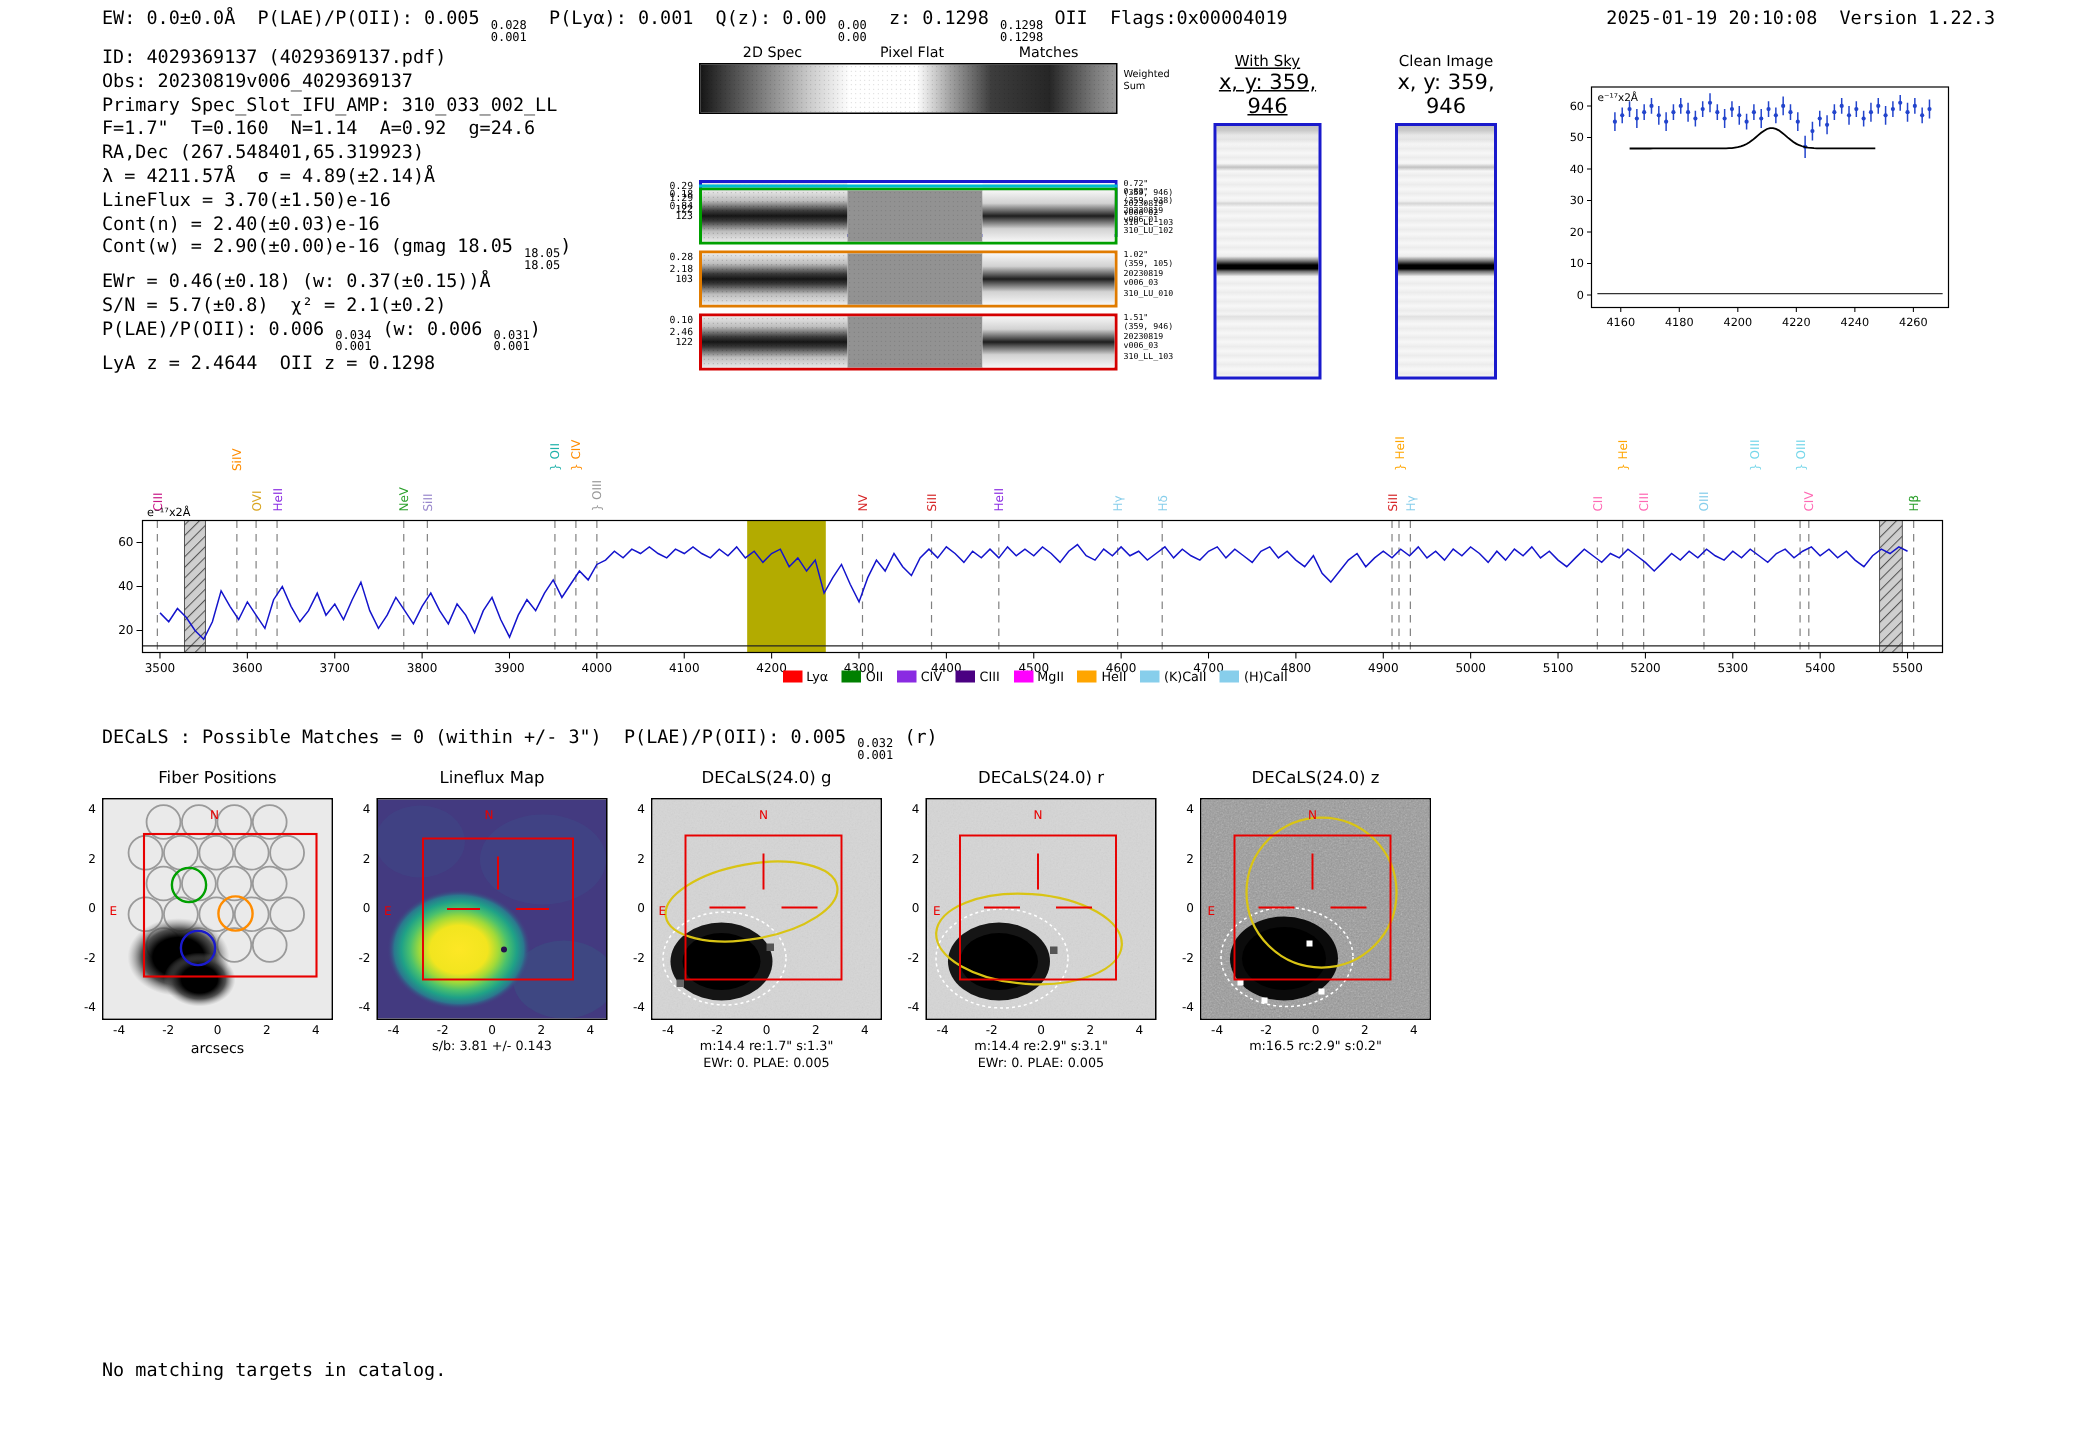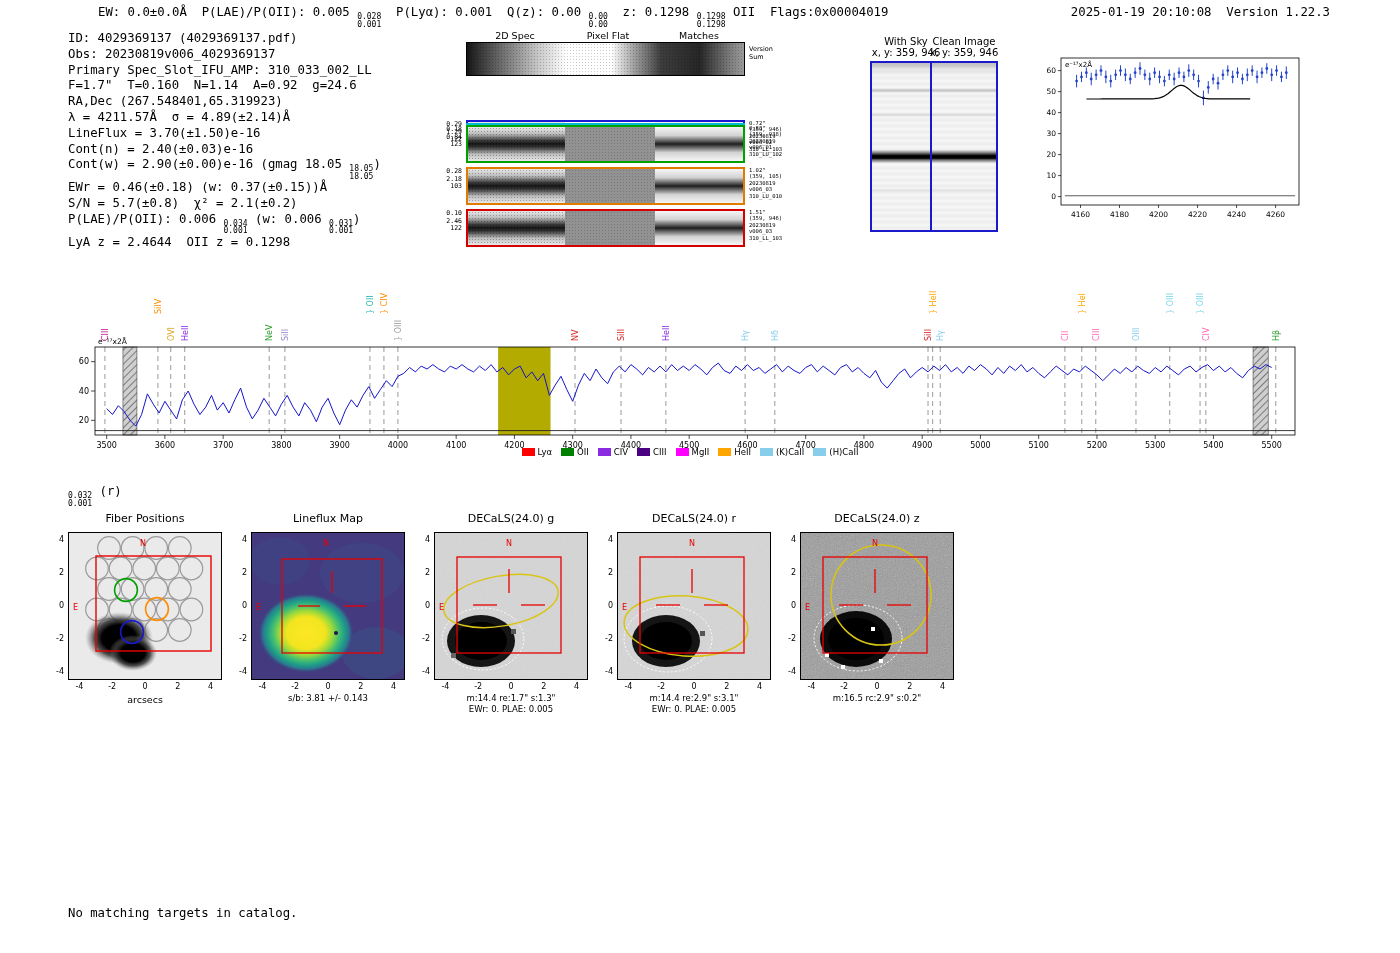--- a/index.html
+++ b/index.html
@@ -1,19 +1,19 @@
 <!DOCTYPE html>
 <html><head>
 <meta charset="utf-8">
 <style>
   html,body{margin:0;padding:0;}
   body{width:1400px;height:953px;position:relative;overflow:hidden;background:#fff;
        font-family:"DejaVu Sans Mono","Liberation Mono",monospace;color:#000;}
   .frac{display:inline-flex;flex-direction:column;font-size:8px;line-height:7.5px;vertical-align:-3px;text-align:left;}
-  #header-left{position:absolute;left:68px;top:5px;font-size:12.3px;white-space:pre;margin-left:30px;}
+  #header-left{position:absolute;left:68px;top:5px;font-size:12.3px;white-space:pre;}
   #header-right{position:absolute;right:70px;top:5px;font-size:12.3px;white-space:pre;}
   #info-block{position:absolute;left:68px;top:31px;font-size:12.3px;line-height:15.8px;white-space:pre;}
   
   #spec2d{position:absolute;left:440px;top:30px;width:420px;height:232px;}
   #spec2d .coltitle{position:absolute;top:0;font-size:9.5px;font-family:"DejaVu Sans","Liberation Sans",sans-serif;transform:translateX(-50%);}
   #wstrip{position:absolute;left:26px;top:12px;width:279px;height:34px;box-sizing:border-box;border:1px solid #000;
     background-image:radial-gradient(rgba(0,0,0,.2) .5px,transparent .6px),
       linear-gradient(90deg,#161616 0%,#4e4e4e 8%,#c9c9c9 26%,#fff 36%,#fff 52%,#a3a3a3 60%,#3d3d3d 70%,#262626 84%,#7c7c7c 95%,#9b9b9b 100%);
     background-size:3px 3px,100% 100%;}
   #wsum{position:absolute;left:309px;top:16px;font-size:6.5px;line-height:7.5px;font-family:"DejaVu Sans","Liberation Sans",sans-serif;}
@@ -25,21 +25,21 @@
        linear-gradient(180deg,#e9e9e9 0%,#bdbdbd 20%,#3a3a3a 40%,#161616 50%,#3a3a3a 60%,#bdbdbd 80%,#e9e9e9 100%);
        background-size:3px 3px,100% 100%;}
   .cflat{background-color:#929292;background-image:radial-gradient(rgba(0,0,0,.18) .5px,transparent .6px);background-size:3px 3px;}
   .cwhite{background:#fff;}
   .csm{background:linear-gradient(180deg,#f6f6f6 0%,#d2d2d2 25%,#4a4a4a 44%,#1d1d1d 50%,#4a4a4a 56%,#d2d2d2 75%,#f6f6f6 100%);}
   .s2right{position:absolute;left:309px;top:0;font-size:5.5px;line-height:6.4px;}
   #cyanline{position:absolute;left:26px;top:93px;width:279px;height:2px;background:#00bcd0;}
   
   .skycol{position:absolute;top:36px;}
   .cuttitle{font-family:"DejaVu Sans","Liberation Sans",sans-serif;font-size:10px;text-align:center;}
-  .cutxy{font-family:"DejaVu Sans","Liberation Sans",sans-serif;font-size:10px;text-align:center;}
+  .cutxy{font-family:"DejaVu Sans","Liberation Sans",sans-serif;font-size:14px;text-align:center;}
   .skyimg{margin:3px auto 0 auto;border:2px solid #1a1acc;height:167px;
     background-image:
       linear-gradient(180deg,rgba(0,0,0,.22) 0%,rgba(0,0,0,.05) 4%,rgba(0,0,0,0) 8%),
       linear-gradient(180deg,transparent 0%,transparent 15%,rgba(0,0,0,.18) 16.5%,transparent 18%,transparent 30%,rgba(0,0,0,.1) 31%,transparent 32.5%,transparent 52%,rgba(0,0,0,.55) 54%,#000 55.5%,#000 57%,rgba(0,0,0,.55) 58%,transparent 60%,transparent 75%,rgba(0,0,0,.08) 76%,transparent 77.5%),
       repeating-linear-gradient(180deg,#f7f7f7 0px,#ececec 3px,#f7f7f7 6px);}
   
   #zoom-spec{position:absolute;left:1035px;top:48px;}
   #main-spec{position:absolute;left:55px;top:262px;}
   #spec-legend{position:absolute;left:55px;top:447px;width:1270px;display:flex;justify-content:center;gap:9px;align-items:center;
     font-family:"DejaVu Sans","Liberation Sans",sans-serif;font-size:8.5px;}
@@ -88,21 +88,21 @@
 <div id="header-right"><span>2025-01-19 20:10:08</span>  <span>Version 1.22.3</span></div>
 
 <div id="info-block"><div><span>ID: 4029369137 (4029369137.pdf)</span></div><div><span>Obs: 20230819v006_4029369137</span></div><div><span>Primary Spec_Slot_IFU_AMP: 310_033_002_LL</span></div><div><span>F=1.7"  T=0.160  N=1.14  A=0.92  g=24.6</span></div><div><span>RA,Dec (267.548401,65.319923)</span></div><div><span>λ = 4211.57Å  σ = 4.89(±2.14)Å</span></div><div><span>LineFlux = 3.70(±1.50)e-16</span></div><div><span>Cont(n) = 2.40(±0.03)e-16</span></div><div><span>Cont(w) = 2.90(±0.00)e-16 (gmag 18.05 </span><span class="frac"><span>18.05</span><span>18.05</span></span><span>)</span></div><div><span>EWr = 0.46(±0.18) (w: 0.37(±0.15))Å</span></div><div><span>S/N = 5.7(±0.8)  χ² = 2.1(±0.2)</span></div><div><span>P(LAE)/P(OII): 0.006 </span><span class="frac"><span>0.034</span><span>0.001</span></span><span> (w: 0.006 </span><span class="frac"><span>0.031</span><span>0.001</span></span><span>)</span></div><div><span>LyA z = 2.4644  OII z = 0.1298</span></div></div>
 
 <div id="spec2d">
   <span class="coltitle" style="left:75px">2D Spec</span>
   <span class="coltitle" style="left:168px">Pixel Flat</span>
   <span class="coltitle" style="left:259px">Matches</span>
   <div id="wstrip"></div>
   <div id="wsum">
-    <div>Version</div>
+    <div>Weighted</div>
     <div>Sum</div>
   </div>
   <div id="spec2d-rows">
       <div class="s2row" style="top: 50px; margin-top: 40px;">
         <div class="s2left">
           <div>0.29</div>
           <div>1.29</div>
           <div>122</div>
         </div>
         <div class="s2strip" style="border-color: rgb(26, 26, 208);">
@@ -172,21 +172,21 @@
           <div>(359, 946)</div>
           <div>20230819</div>
           <div>v006_03</div>
           <div>310_LL_103</div>
         </div>
       </div>
     </div>
   <div id="cyanline"></div>
 </div>
 
-<div class="skycol" style="left:868px;width:76px;">
+<div class="skycol" style="left:807px;width:76px;text-decoration:underline;">
   <div class="cuttitle">With Sky</div>
   <div class="cutxy">x, y: 359, 946</div>
   <div class="skyimg" style="width:68px;"></div>
 </div>
 <div class="skycol" style="left:928px;width:72px;">
   <div class="cuttitle">Clean Image</div>
   <div class="cutxy">x, y: 359, 946</div>
   <div class="skyimg" style="width:64px;"></div>
 </div>
 
@@ -428,21 +428,21 @@
     <span class="lg-item"><span class="sw" style="background: rgb(255, 0, 0);"></span><span>Lyα</span></span>
     <span class="lg-item"><span class="sw" style="background: rgb(0, 128, 0);"></span><span>OII</span></span>
     <span class="lg-item"><span class="sw" style="background: rgb(138, 43, 226);"></span><span>CIV</span></span>
     <span class="lg-item"><span class="sw" style="background: rgb(75, 0, 130);"></span><span>CIII</span></span>
     <span class="lg-item"><span class="sw" style="background: rgb(255, 0, 255);"></span><span>MgII</span></span>
     <span class="lg-item"><span class="sw" style="background: rgb(255, 165, 0);"></span><span>HeII</span></span>
     <span class="lg-item"><span class="sw" style="background: rgb(135, 206, 235);"></span><span>(K)CaII</span></span>
     <span class="lg-item"><span class="sw" style="background: rgb(135, 206, 235);"></span><span>(H)CaII</span></span>
   </div>
 
-<div id="decals-header"><span class="frac"><span>0.032</span><span>0.001</span></span><span> (r)</span></div>
+<div id="decals-header"><span>DECaLS : Possible Matches = 0 (within +/- 3")  P(LAE)/P(OII): 0.005 </span><span class="frac"><span>0.032</span><span>0.001</span></span><span> (r)</span></div>
 
 <div class="cutout" style="left:44px" id="panel-fiber">
   <div class="ptitle">Fiber Positions</div>
   <div class="cutbox">
     <svg viewBox="0 0 152 146">
       <rect width="152" height="146" fill="#eaeaea"></rect>
       <g id="fiber-circles">
           <circle cx="40" cy="15" r="11.3" fill="none" stroke="#9a9a9a" stroke-width="1.2"></circle>
           <circle cx="63.6" cy="15" r="11.3" fill="none" stroke="#9a9a9a" stroke-width="1.2"></circle>
           <circle cx="87.2" cy="15" r="11.3" fill="none" stroke="#9a9a9a" stroke-width="1.2"></circle>

